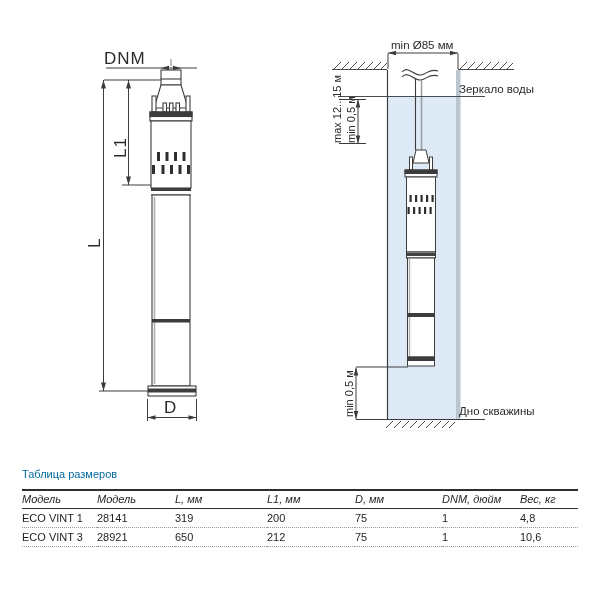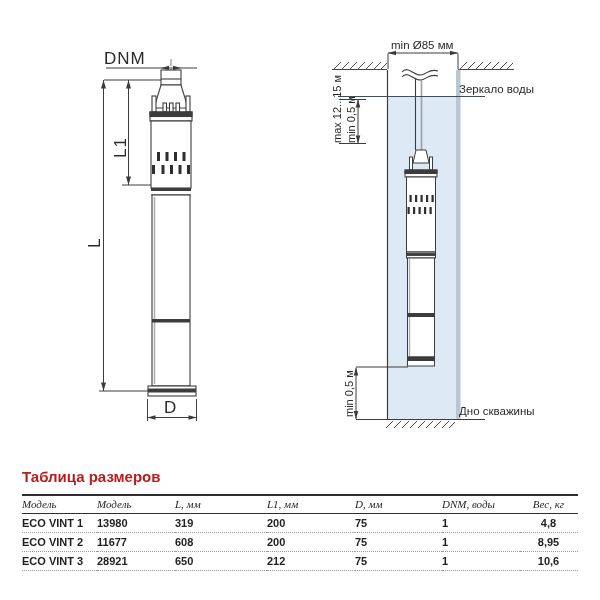--- a/index.html
+++ b/index.html
@@ -4,28 +4,28 @@
 <style>
   html,body{margin:0;padding:0;background:#ffffff;width:600px;height:600px;overflow:hidden;
     font-family:"Liberation Sans", sans-serif;}
   .stage{position:relative;width:600px;height:600px;background:#fff;}
   svg{position:absolute;left:0;top:0;}
   svg text{font-family:"Liberation Sans", sans-serif;fill:#2a2a2a;}
   .dim-label{font-size:17px;letter-spacing:1px;}
   .note-label{font-size:11.5px;}
   .rot-label{font-size:11px;}
   .table-wrap{position:absolute;left:22px;top:468px;width:556px;}
-  .table-title{font-size:15px;font-weight:bold;color:#b91c1c;margin:0 0 9px 0;}
+  .table-title{font-size:11px;font-weight:normal;color:#0369a1;margin:0 0 9px 0;}
   table.size{width:556px;border-collapse:collapse;table-layout:fixed;}
   table.size th, table.size td{font-size:11px;color:#1f1f1f;text-align:left;
     padding:3px 2px 3px 0;white-space:nowrap;overflow:hidden;}
   table.size thead tr{border-top:2px solid #2e2e2e;border-bottom:1px solid #2e2e2e;}
-  table.size th{font-style:italic;font-weight:normal;color:#262626;padding:2px 2px 3px 0;font-family:Liberation Serif, serif;}
-  table.size tbody tr{border-bottom:1.5px dotted #9a9a9a;font-weight:bold;}
-  table.size .num-r{text-align:center;padding-right:1px;}
+  table.size th{font-style:italic;font-weight:normal;color:#262626;padding:2px 2px 3px 0;}
+  table.size tbody tr{border-bottom:1.5px dotted #9a9a9a;}
+  table.size .num-r{text-align:left;padding-right:1px;}
   .c0{width:75px}.c1{width:78px}.c2{width:92px}.c3{width:88px}.c4{width:87px}.c5{width:78px}.c6{width:58px}
 </style>
 </head>
 <body>
 
 <div class="stage">
 
 <svg width="600" height="460" viewBox="0 0 600 460">
 
   <g stroke-linecap="butt">
@@ -197,42 +197,33 @@
           <col class="c5">
           <col class="c6">
     </colgroup>
     <thead>
       <tr>
         <th>Модель</th>
         <th>Модель</th>
         <th>L, мм</th>
         <th>L1, мм</th>
         <th>D, мм</th>
-        <th>DNM, воды</th>
+        <th>DNM, дюйм</th>
         <th class="num-r">Вес, кг</th>
       </tr>
     </thead>
     <tbody>
       <tr>
         <td>ECO VINT 1</td>
-        <td>13980</td>
+        <td>28141</td>
         <td>319</td>
         <td>200</td>
         <td>75</td>
         <td>1</td>
         <td class="num-r">4,8</td>
-      </tr>
-      <tr>
-        <td>ECO VINT 2</td>
-        <td>11677</td>
-        <td>608</td>
-        <td>200</td>
-        <td>75</td>
-        <td>1</td>
-        <td class="num-r">8,95</td>
       </tr>
       <tr>
         <td>ECO VINT 3</td>
         <td>28921</td>
         <td>650</td>
         <td>212</td>
         <td>75</td>
         <td>1</td>
         <td class="num-r">10,6</td>
       </tr>

